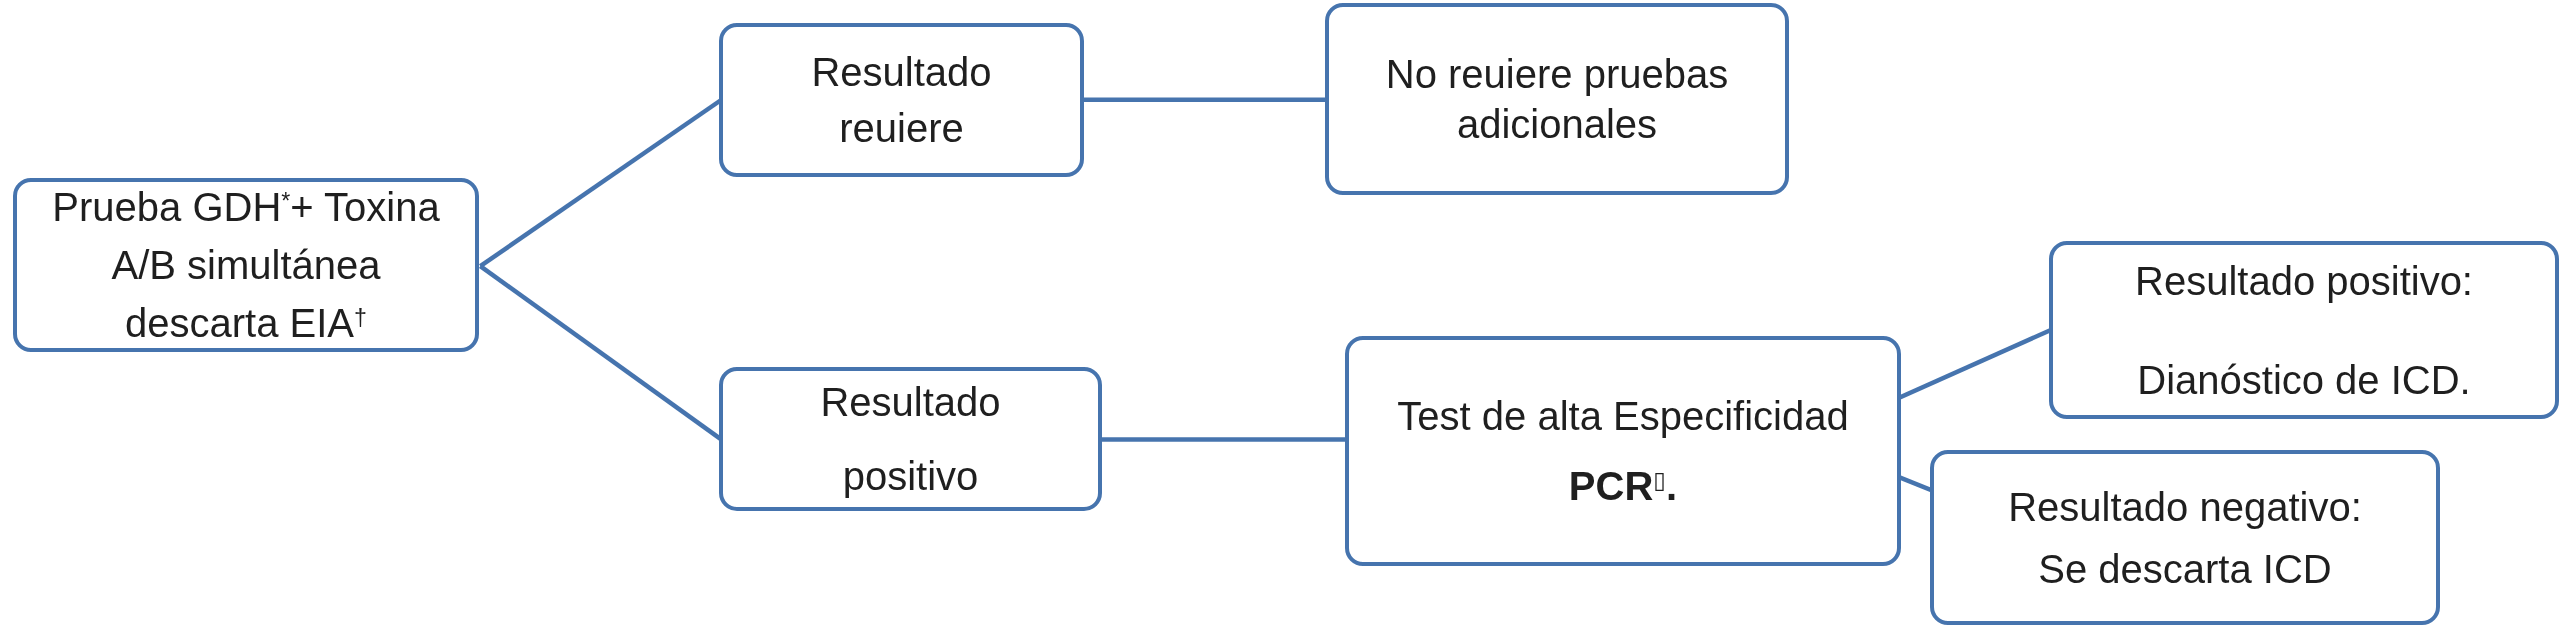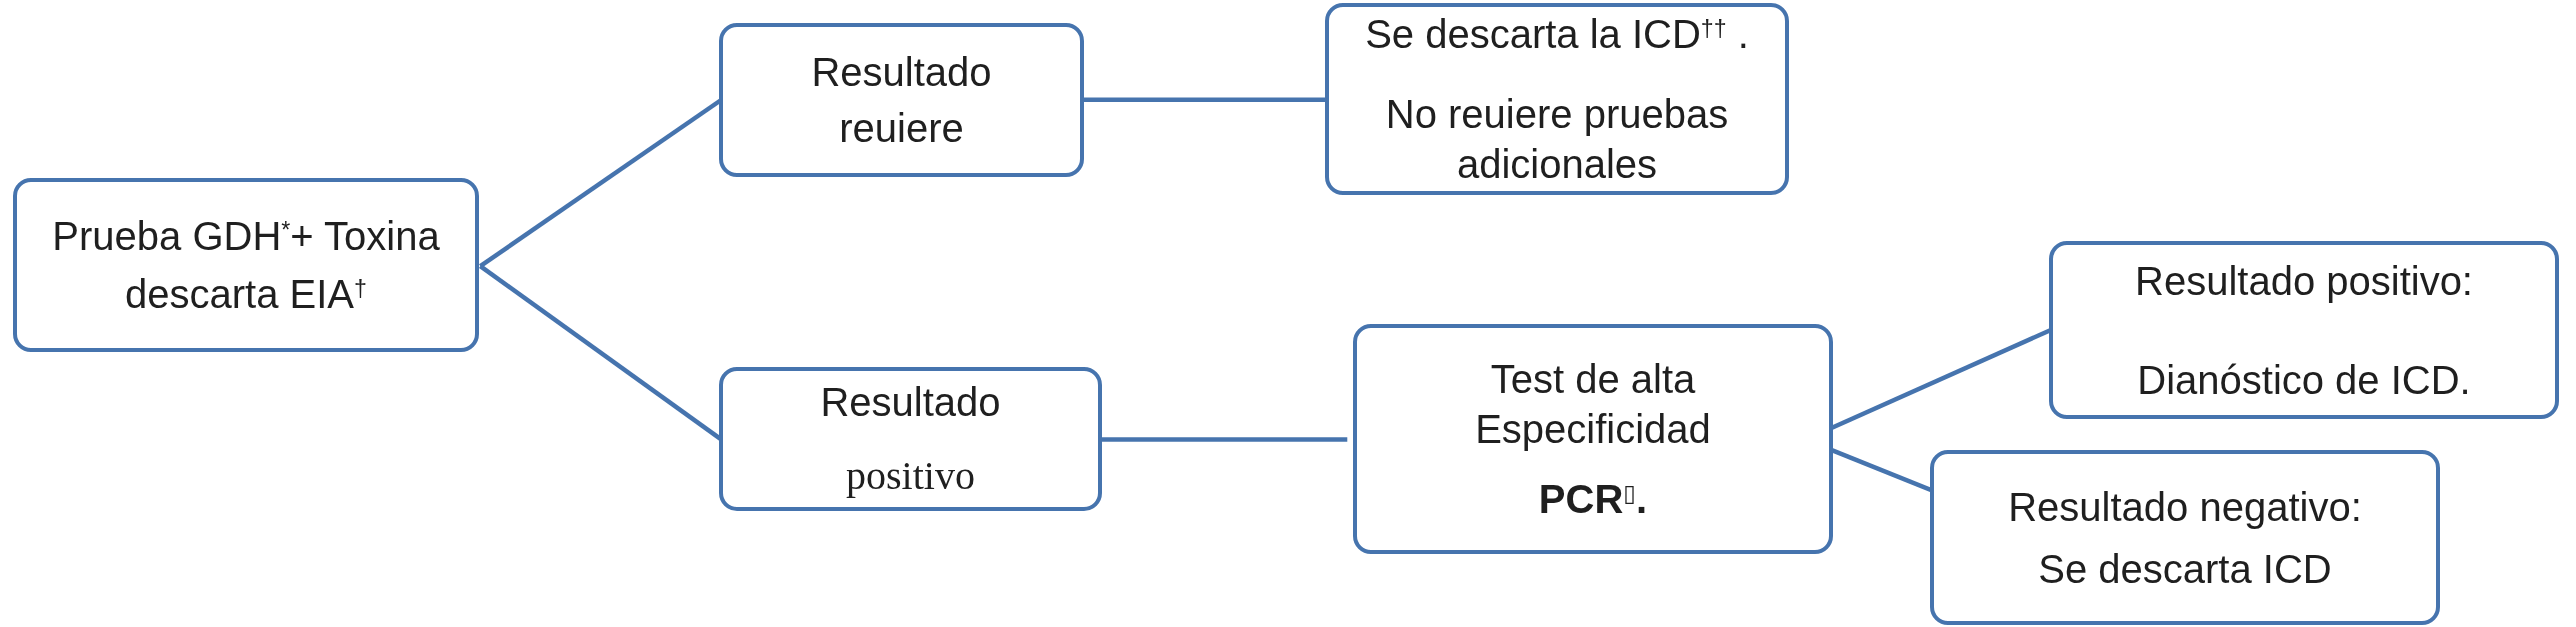--- a/index.html
+++ b/index.html
@@ -53,22 +53,22 @@
   }
   
   .node-gdh        { left: 13px;   top: 178px; width: 466px; height: 174px; }
   .node-gdh .line  { line-height: 58px; }
   .node-neg        { left: 719px;  top: 23px;  width: 365px; height: 154px; }
   .node-descarta   { left: 1325px; top: 3px;   width: 464px; height: 192px; }
   .node-descarta .line { line-height: 50px; }
   .node-descarta .line + .line { margin-top: 30px; }
   .node-pos        { left: 719px;  top: 367px; width: 383px; height: 144px; }
   .node-pos .line  { line-height: 50px; }
-  .node-pos .line + .line { margin-top: 24px; font-family: Liberation Serif, serif; }
-  .node-test       { left: 1345px; top: 324px; width: 480px; height: 230px; margin-left: 8px; }
+  .node-pos .line + .line { margin-top: 24px; }
+  .node-test       { left: 1345px; top: 336px; width: 556px; height: 230px; }
   .node-test .line { line-height: 50px; }
   .node-test .line + .line { margin-top: 20px; font-weight: bold; }
   .node-rpos       { left: 2049px; top: 241px; width: 510px; height: 178px; gap: 9px; }
   .node-rpos .line { line-height: 50px; }
   .node-rpos .line + .line { margin-top: 40px; }
   .node-rneg       { left: 1930px; top: 450px; width: 510px; height: 175px; }
   .node-rneg .line { line-height: 50px; }
   .node-rneg .line + .line { margin-top: 12px; }
 </style>
 </head>
@@ -80,30 +80,30 @@
     <line x1="482" y1="267" x2="724" y2="100"></line>
     <line x1="482" y1="267" x2="724" y2="441"></line>
     <line x1="1086" y1="100" x2="1332" y2="100"></line>
     <line x1="1104" y1="441" x2="1352" y2="441"></line>
     <line x1="1812" y1="441" x2="2058" y2="331"></line>
     <line x1="1812" y1="441" x2="2058" y2="540"></line>
   </svg>
 
   <div class="node node-gdh">
     <div class="line"><span>Prueba GDH</span><sup class="sup">*</sup><span>+ Toxina</span></div>
+    <div class="line">A/B simultánea</div>
     <div class="line"><span>descarta EIA</span><sup class="sup">†</sup></div>
   </div>
 
   <div class="node node-neg">
     <div class="line">Resultado</div>
     <div class="line">reuiere</div>
   </div>
 
   <div class="node node-descarta">
-    <div class="line"><span>Se descarta la ICD</span><sup class="sup">††</sup><span> .</span></div>
     <div class="line">No reuiere pruebas adicionales</div>
   </div>
 
   <div class="node node-pos">
     <div class="line">Resultado</div>
     <div class="line">positivo</div>
   </div>
 
   <div class="node node-test">
     <div class="line">Test de alta Especificidad</div>

